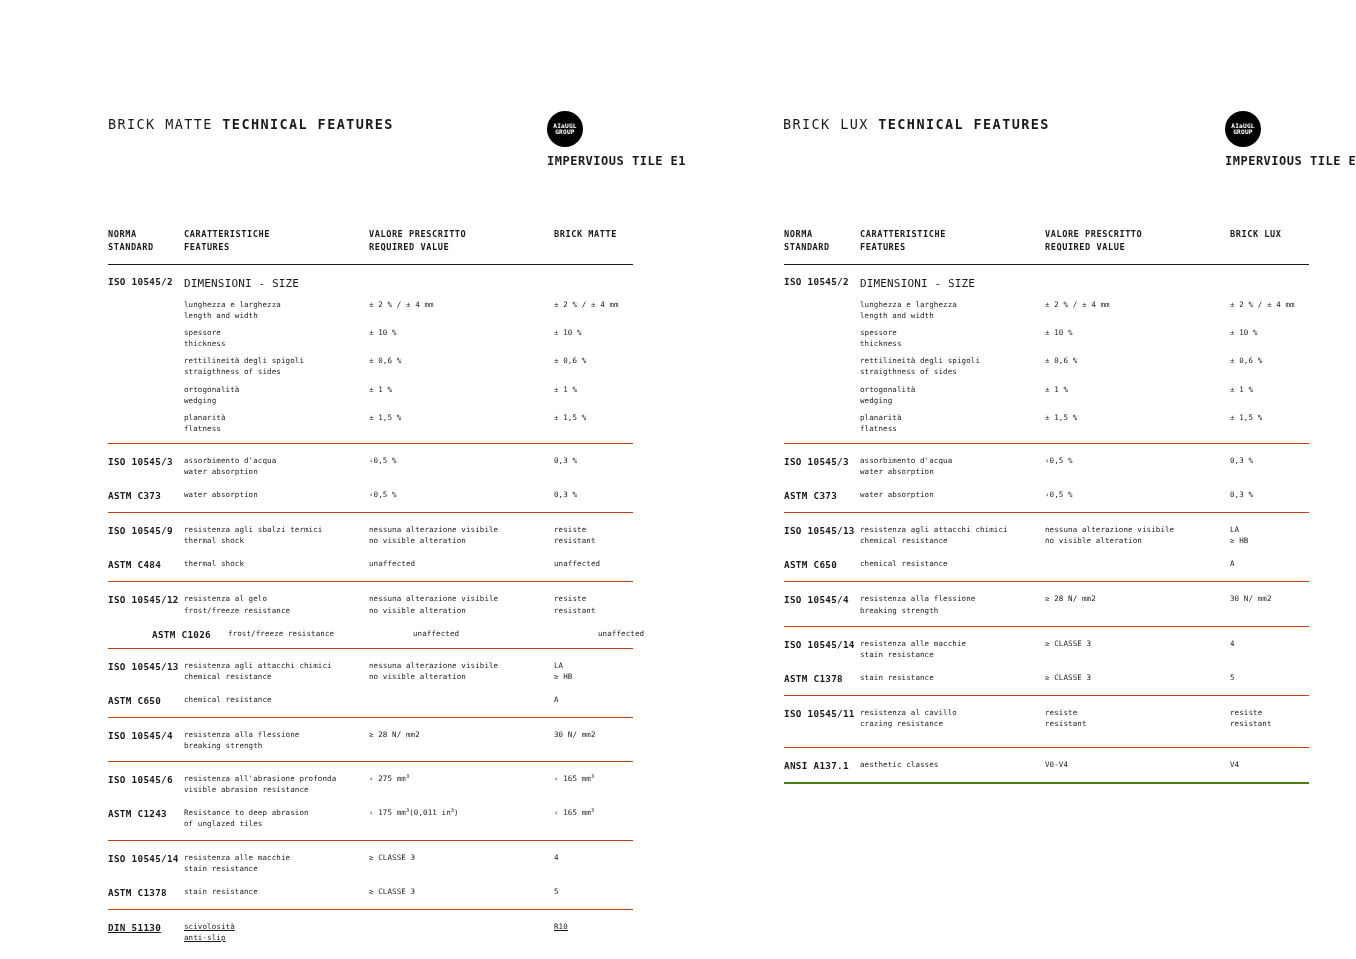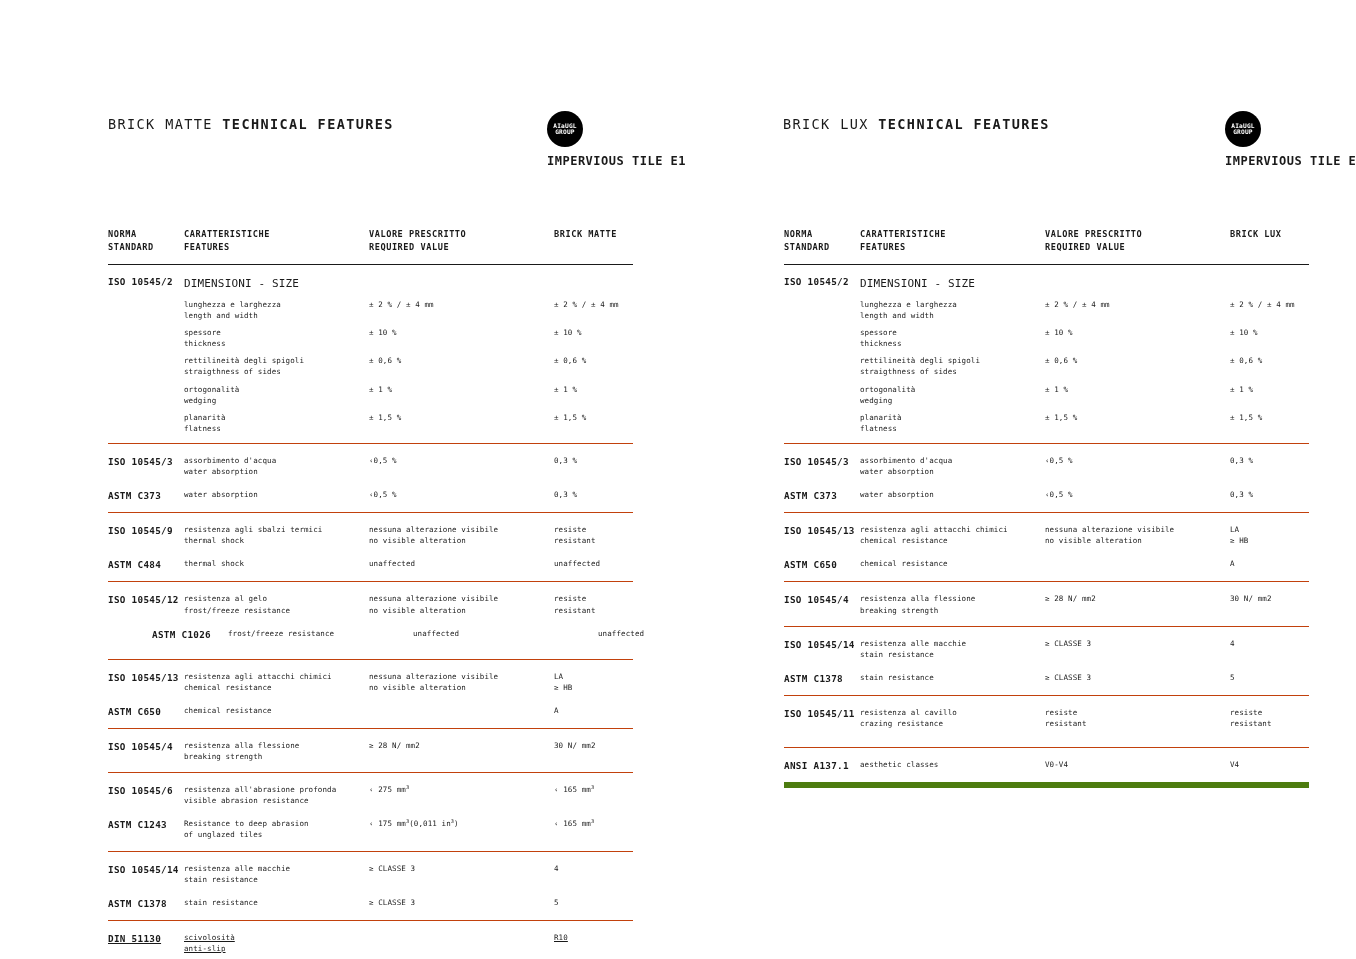--- a/index.html
+++ b/index.html
@@ -111,21 +111,21 @@
     color: #1a1a1a;
   }
   .col-norma  { width: 76px; flex: 0 0 76px; }
   .col-car    { width: 185px; flex: 0 0 185px; }
   .col-val    { width: 185px; flex: 0 0 185px; }
   .col-prod   { flex: 1 1 auto; }
 
   .group {
     border-bottom: 1px solid #c2410c;
   }
-  .group:last-child { border-bottom: 6px solid #4d7c0f; }
+  .group:last-child { border-bottom: 2px solid #4d7c0f; }
 
   .grow {
     display: flex;
     align-items: flex-start;
   }
   .cell-norma {
     width: 76px;
     flex: 0 0 76px;
     font-size: 9.3px;
     font-weight: 700;
@@ -263,21 +263,21 @@
             <div class="cell-prod">resiste
 resistant</div>
           </div>
           <div class="grow" style="margin-top: 12px;">
             <div class="cell-norma">ASTM C484</div>
             <div class="cell-car">thermal shock</div>
             <div class="cell-val">unaffected</div>
             <div class="cell-prod">unaffected</div>
           </div>
         </div>
-        <div class="group" style="padding-top: 11px; padding-bottom: 18px;">
+        <div class="group" style="padding-top: 11px; padding-bottom: 7px;">
           <div class="grow">
             <div class="cell-norma">ISO 10545/12</div>
             <div class="cell-car">resistenza al gelo
 frost/freeze resistance</div>
             <div class="cell-val">nessuna alterazione visibile
 no visible alteration</div>
             <div class="cell-prod">resiste
 resistant</div>
           </div>
           <div class="grow" style="margin-top: 12px; margin-left: 44px;">

